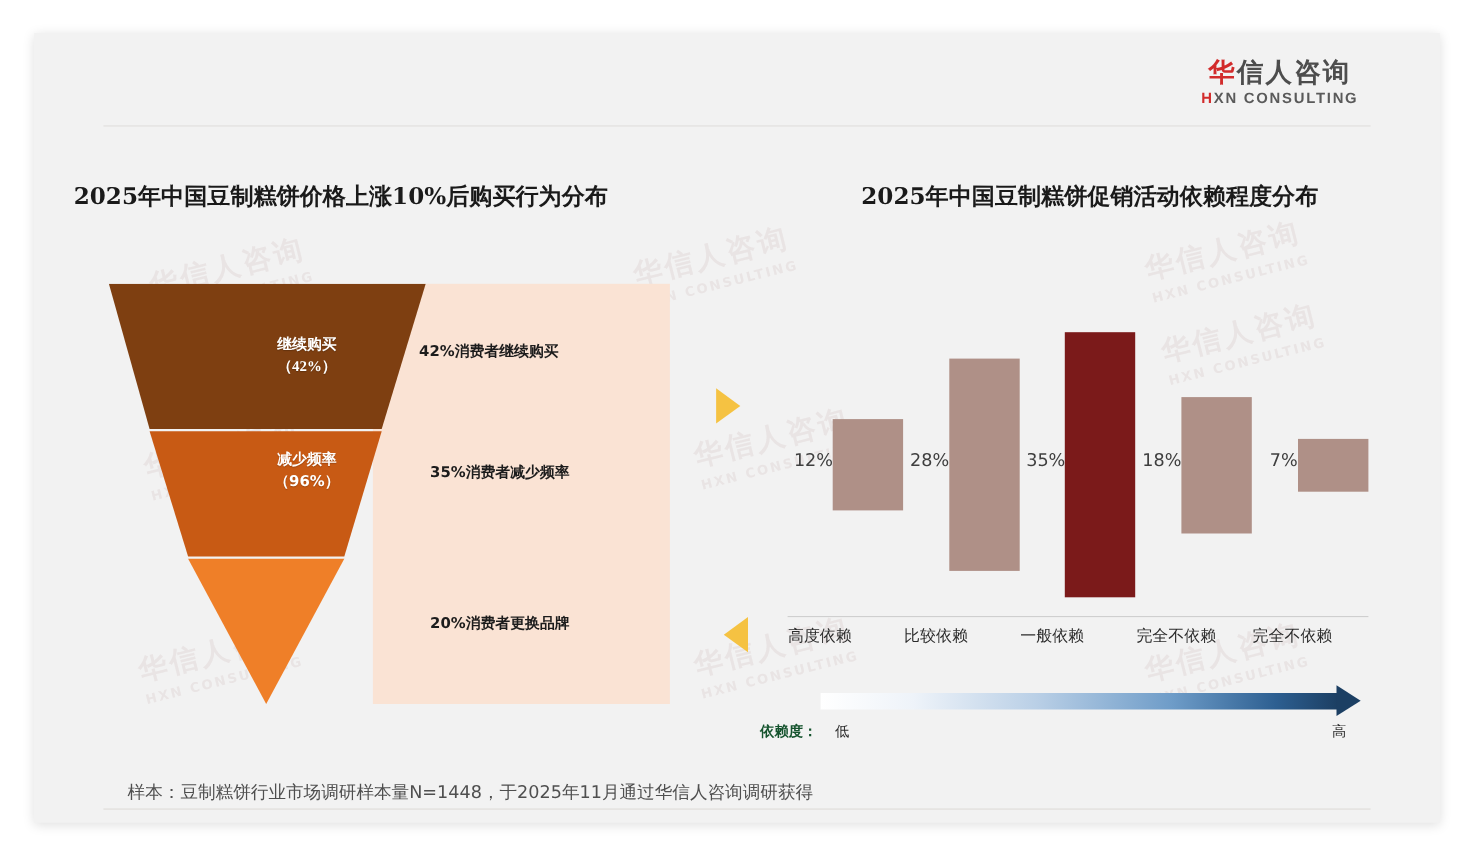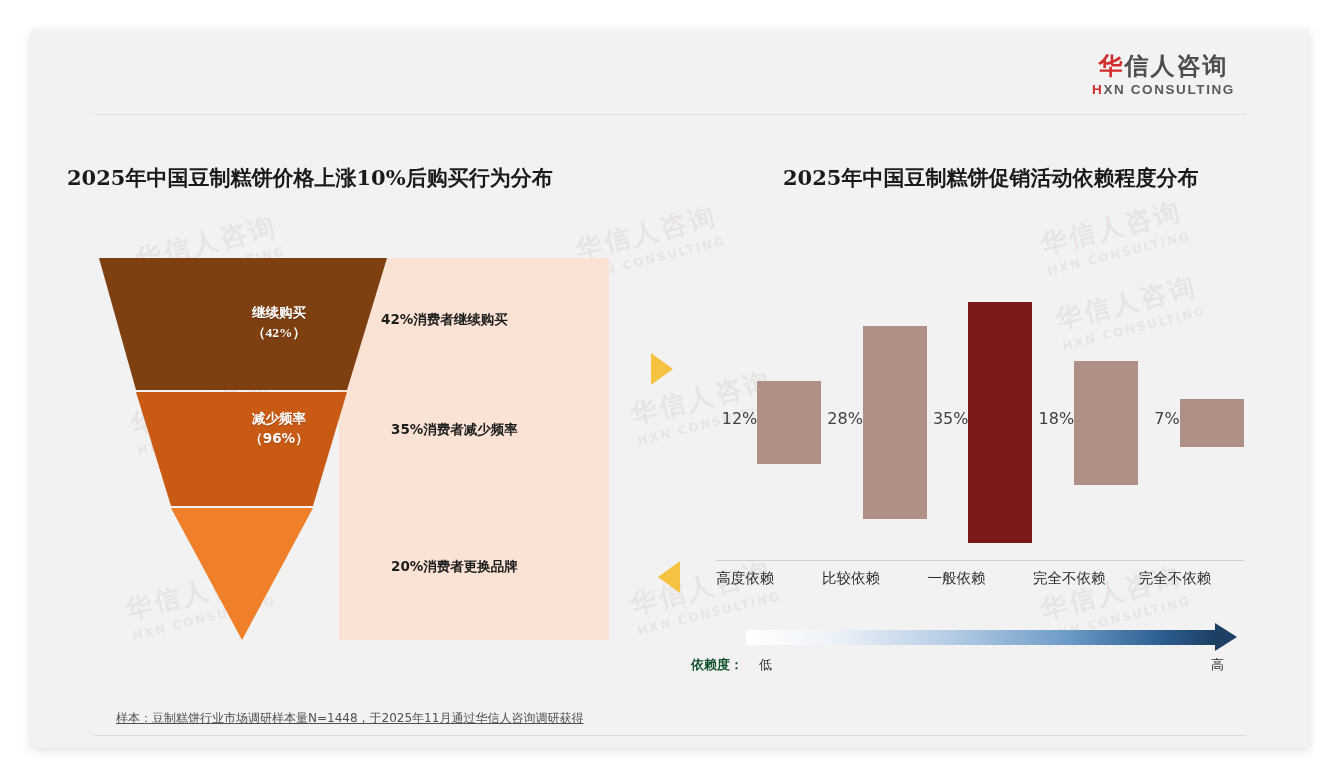--- a/index.html
+++ b/index.html
@@ -262,24 +262,23 @@
     font-size: 13px;
     color: #2b2b2b;
   }
 
   
   .source-note {
     position: absolute;
     left: 85px;
     top: 680px;
     font-family: "DejaVu Sans", "Liberation Sans", sans-serif;
-    font-size: 12px;
+    font-size: 16px;
     color: #4f4f4f;
     white-space: nowrap;
-    text-decoration: underline;
   }
   .source-rule {
     position: absolute;
     left: 63px;
     top: 705px;
     width: 1152px;
     height: 1px;
     background: #dedbd8;
   }
 

